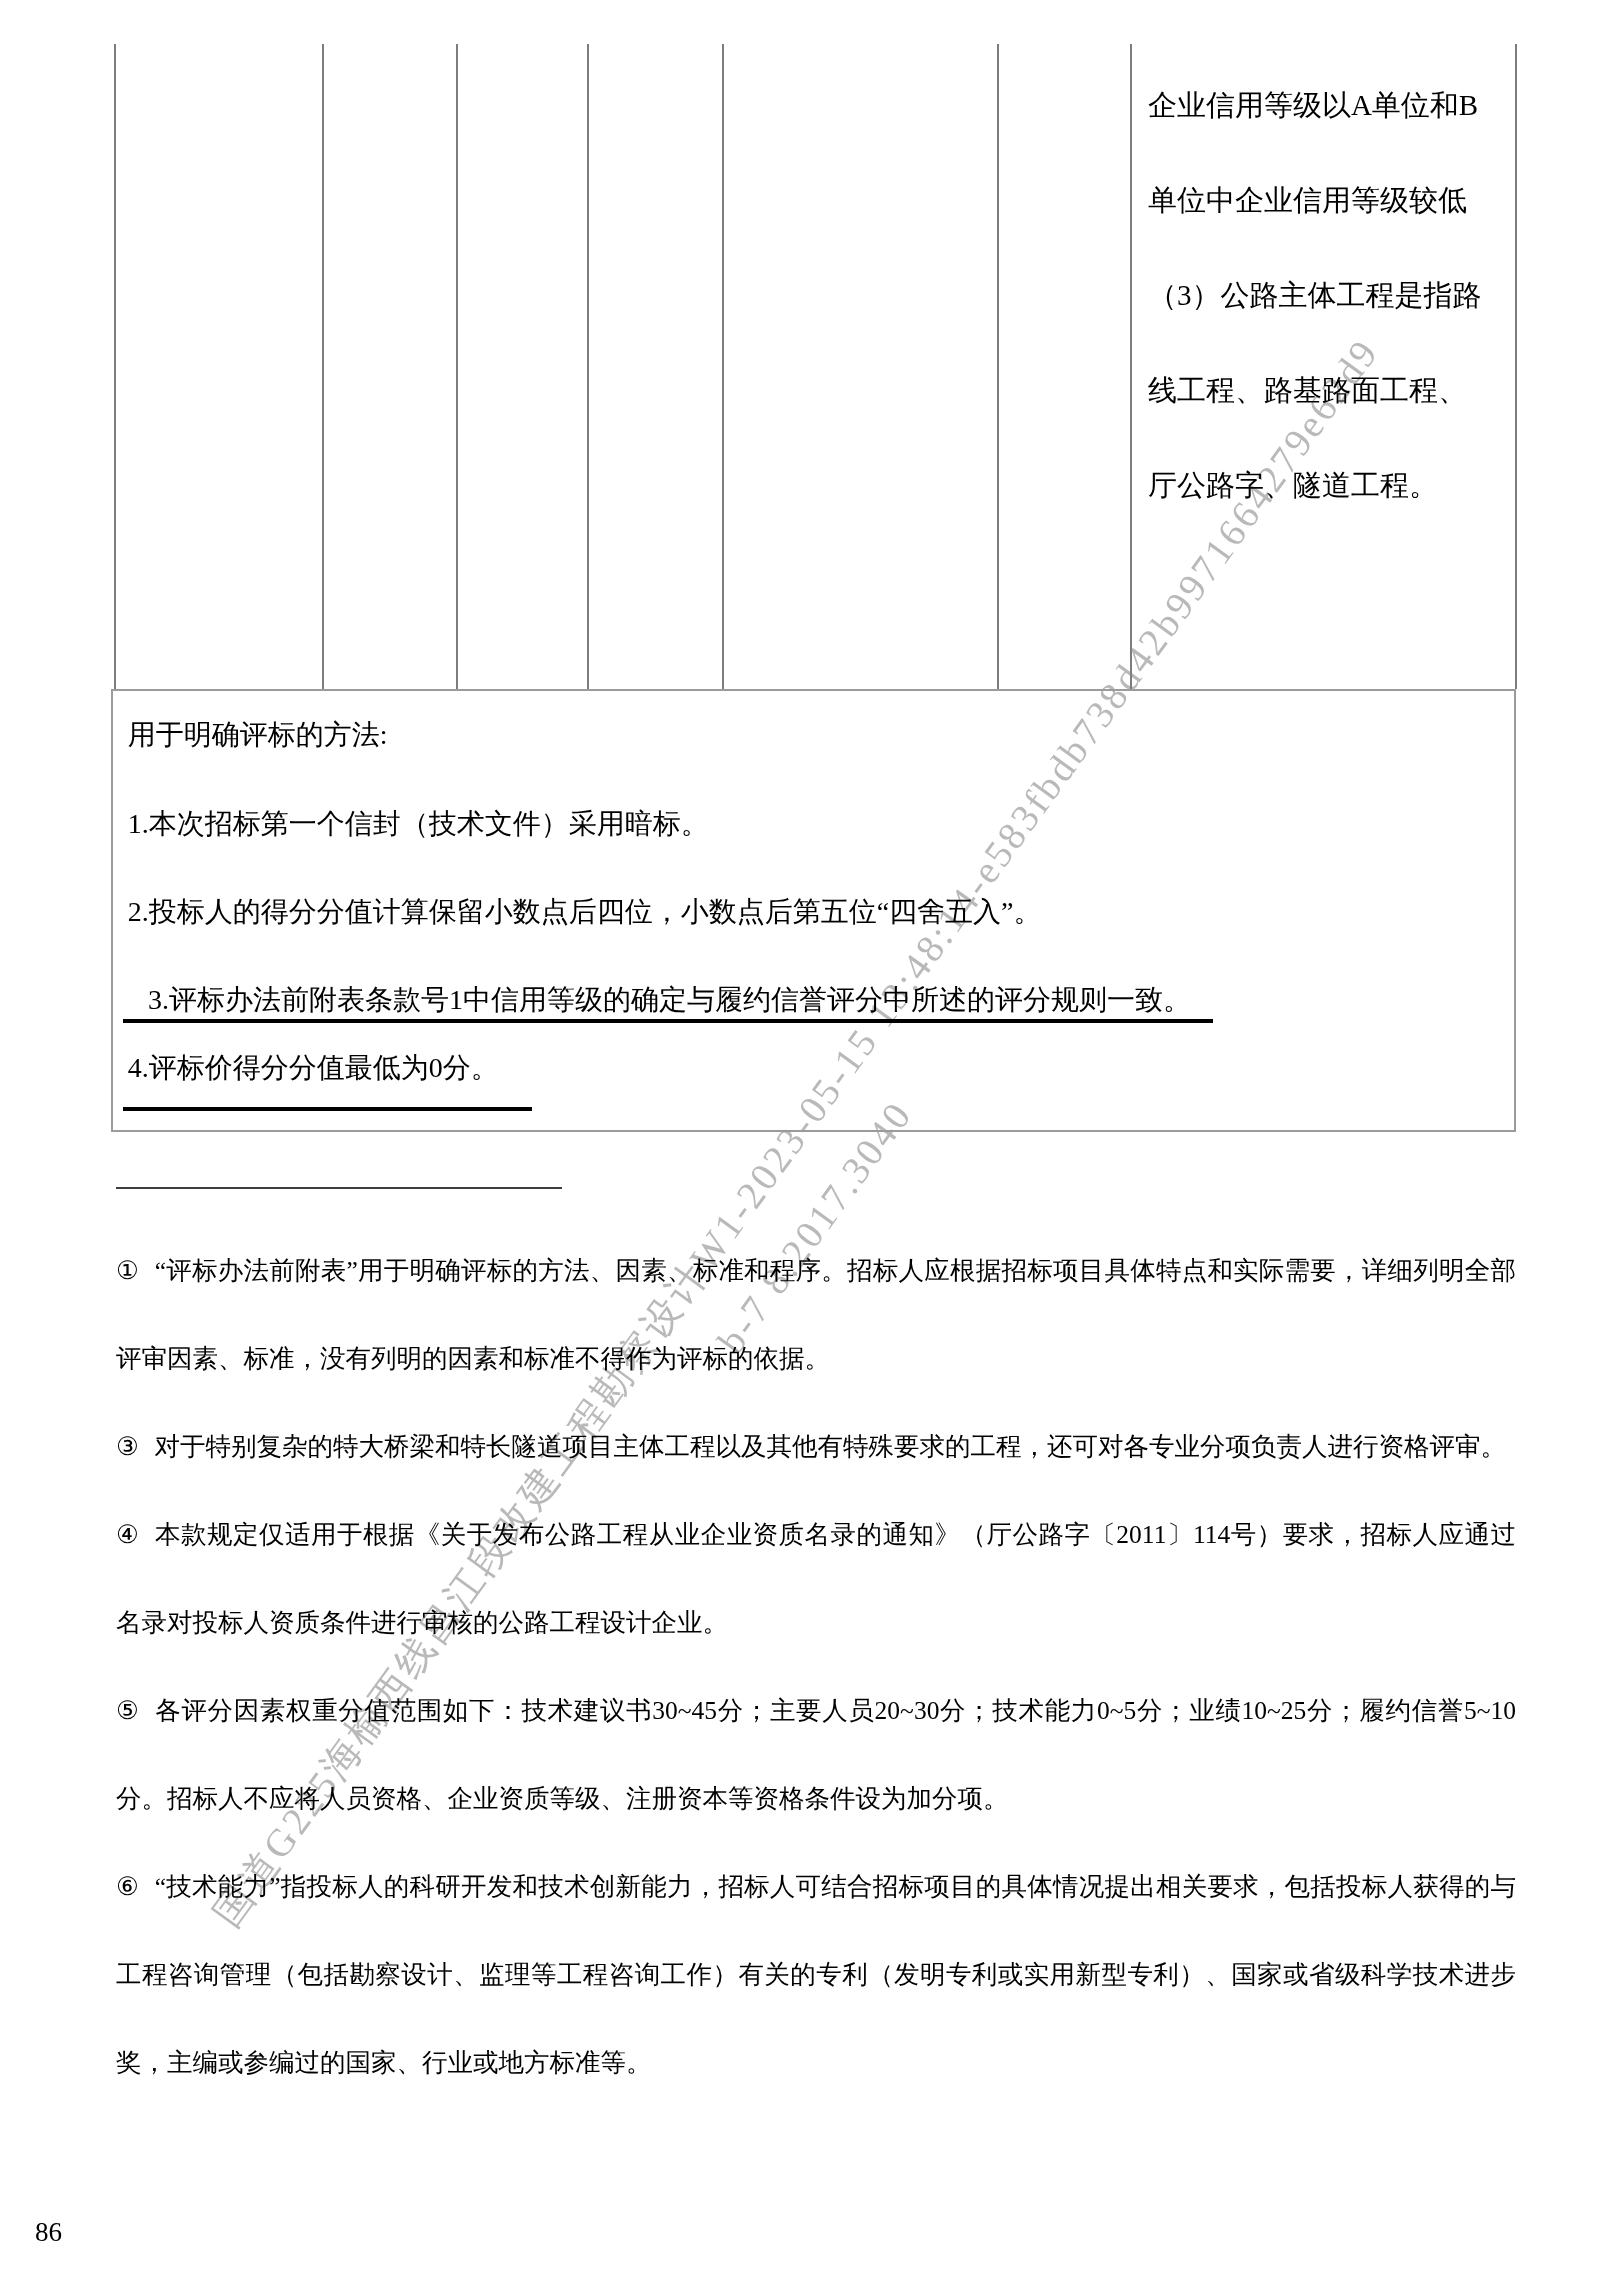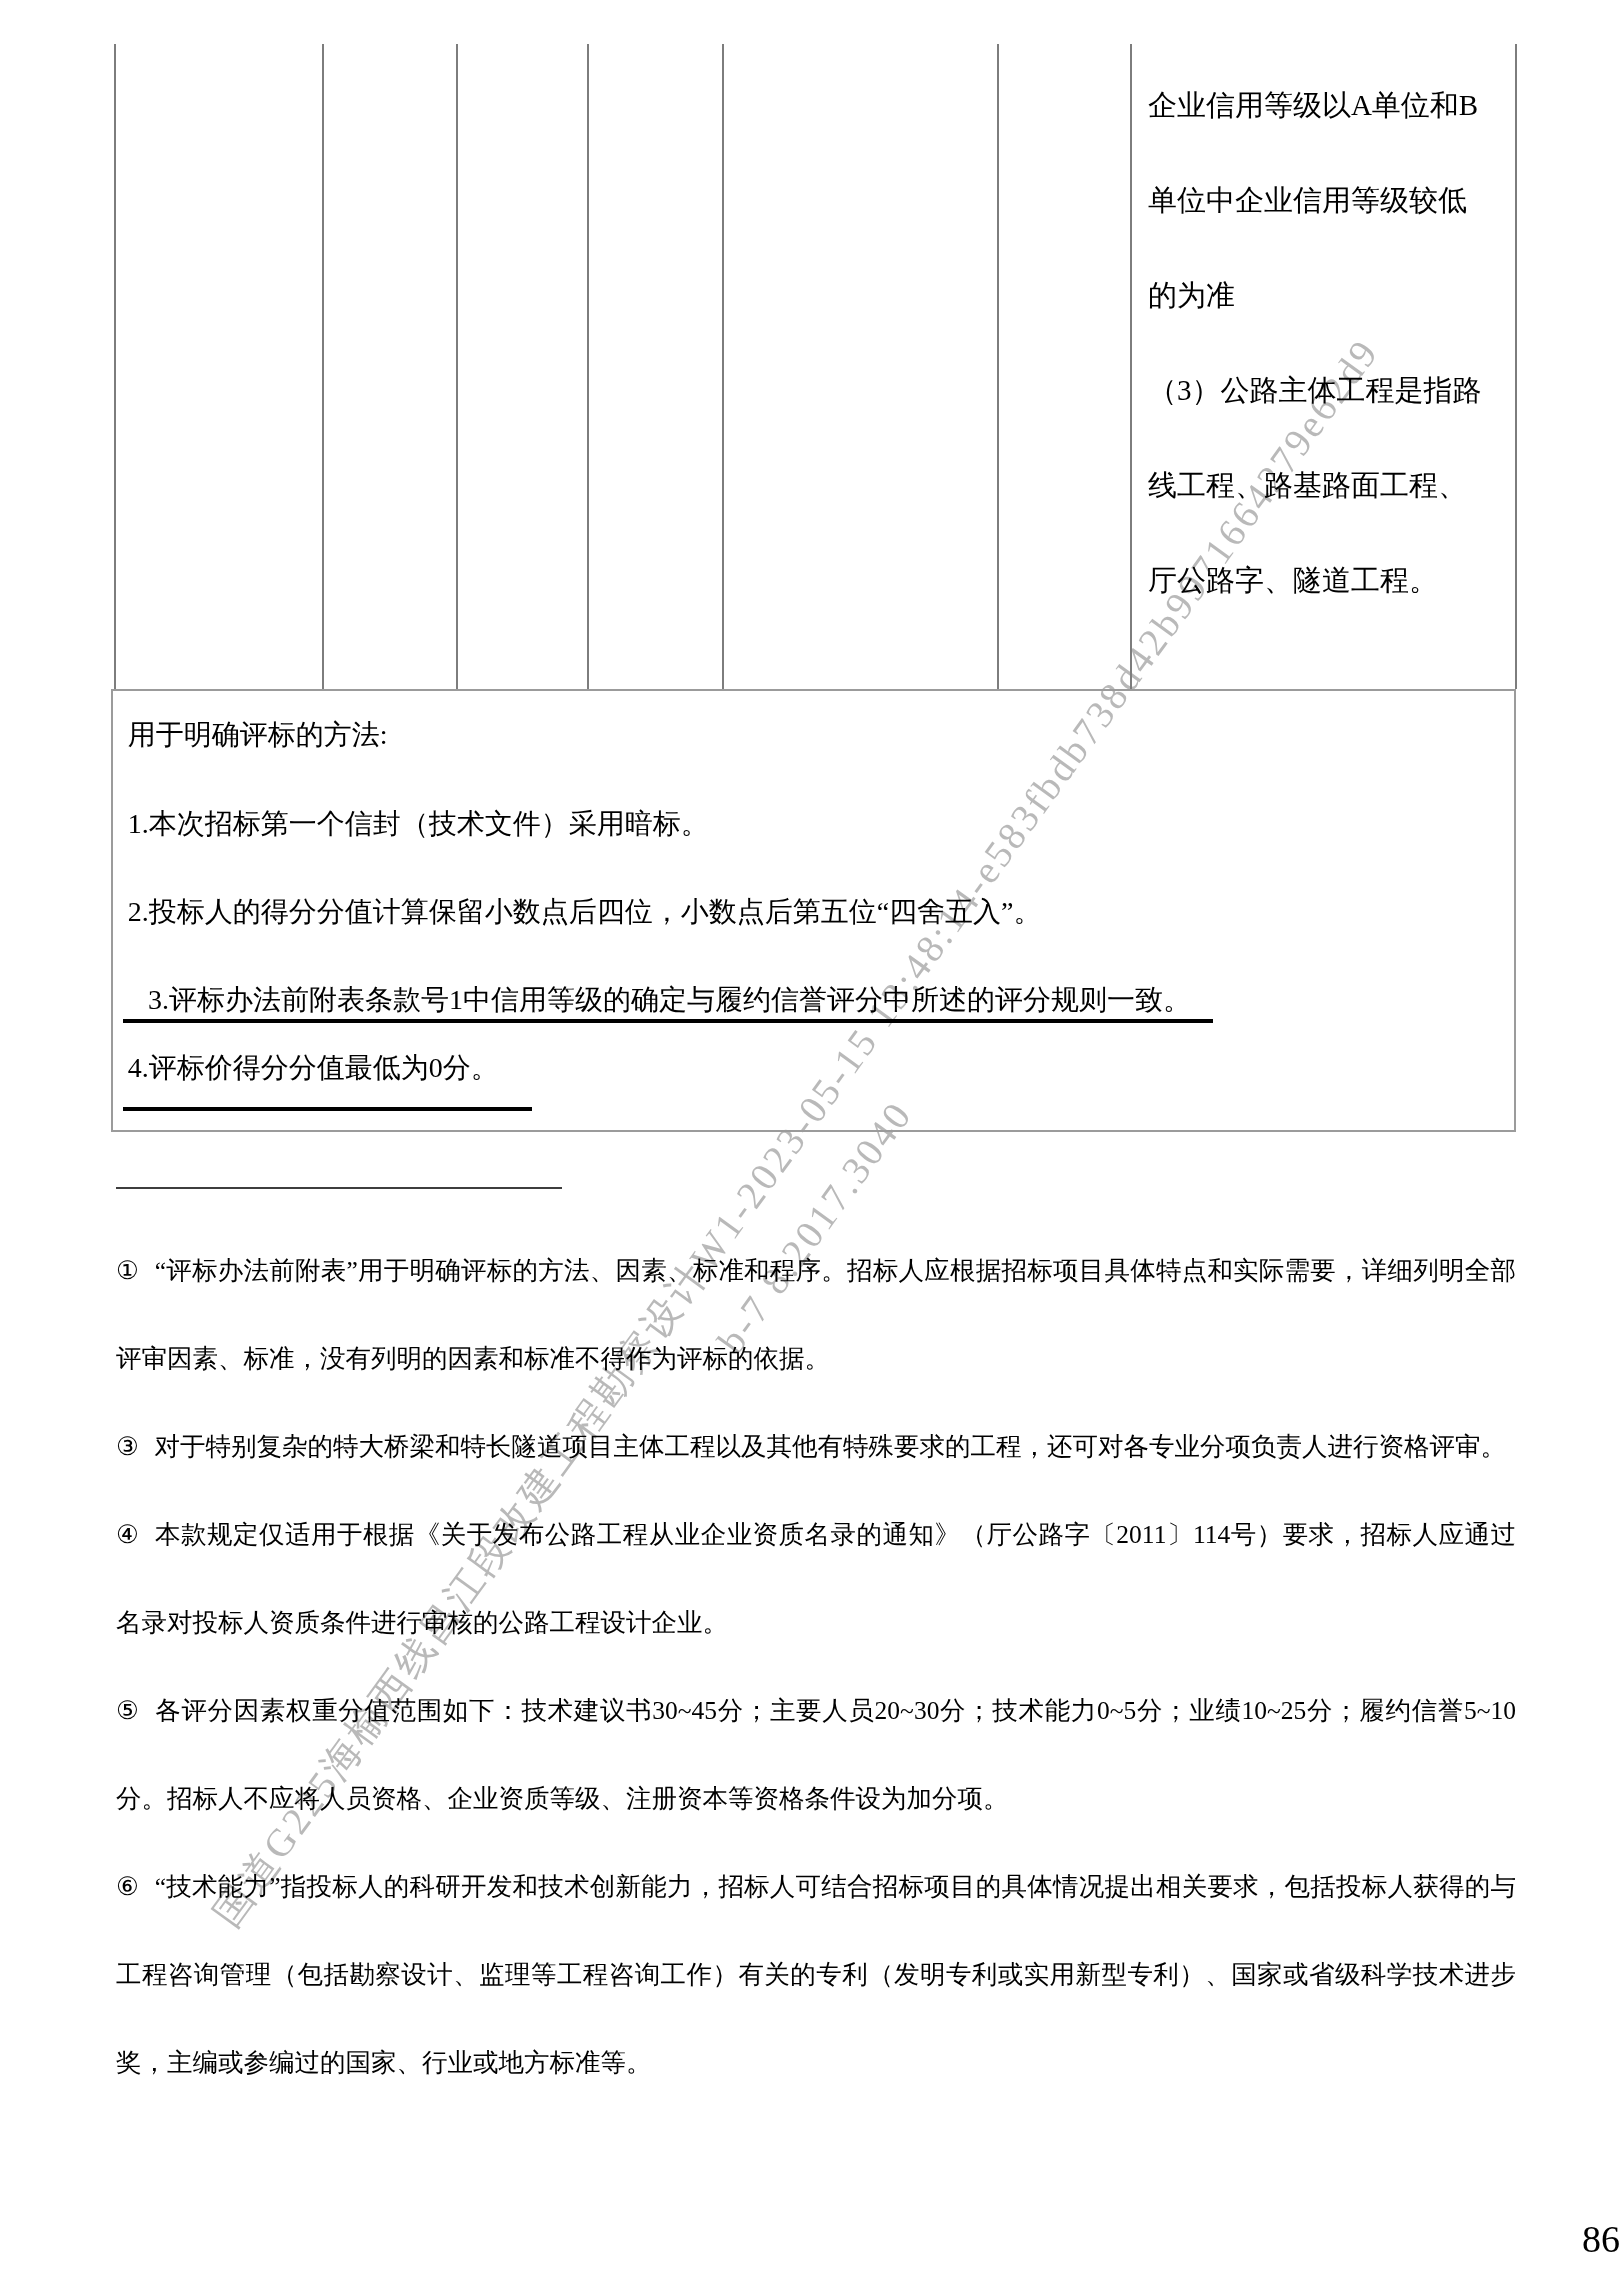--- a/index.html
+++ b/index.html
@@ -80,22 +80,22 @@
     position:absolute;left:116px;top:1227px;
     width:1400px;
     font-size:25.5px;line-height:88px;
     text-align:justify;text-justify:inter-ideograph;
   }
   .footnotes p{margin:0;padding:0;}
   .fn-marker{margin-right:15.7px;}
   
   .pageno{
     position:absolute;left:0;top:2217px;width:100%;
-    text-align:right;font-size:38px;
-    padding-left:24px;box-sizing:border-box;
+    text-align:left;font-size:27px;
+    padding-left:35px;box-sizing:border-box;
   }
 </style>
 </head>
 <body>
 
 <div class="page">
 
   <div class="wm wm-1">国道G225海榆西线昌江段改建工程勘察设计W1-2023-05-15 13:48:14-e583fbdb738d42b9971664279e62d9</div>
   <div class="wm wm-2">b-7 8.2017.3040</div>
 
@@ -105,21 +105,20 @@
       <div class="cell c1"></div>
       <div class="cell c2"></div>
       <div class="cell c3"></div>
       <div class="cell c4"></div>
       <div class="cell c5"></div>
       <div class="cell c6"></div>
       <div class="cell c7">
         <div class="cell-text">
           <div class="tline">企业信用等级以A单位和B</div>
           <div class="tline">单位中企业信用等级较低</div>
-          <div class="tline">的为准</div>
           <div class="tline">（3）公路主体工程是指路</div>
           <div class="tline">线工程、路基路面工程、</div>
           <div class="tline">厅公路字、隧道工程。</div>
         </div>
       </div>
     </div>
 
     <div class="suppl">
       <div class="line s-title">用于明确评标的方法:</div>
       <div class="line s-i1">1.本次招标第一个信封（技术文件）采用暗标。</div>

